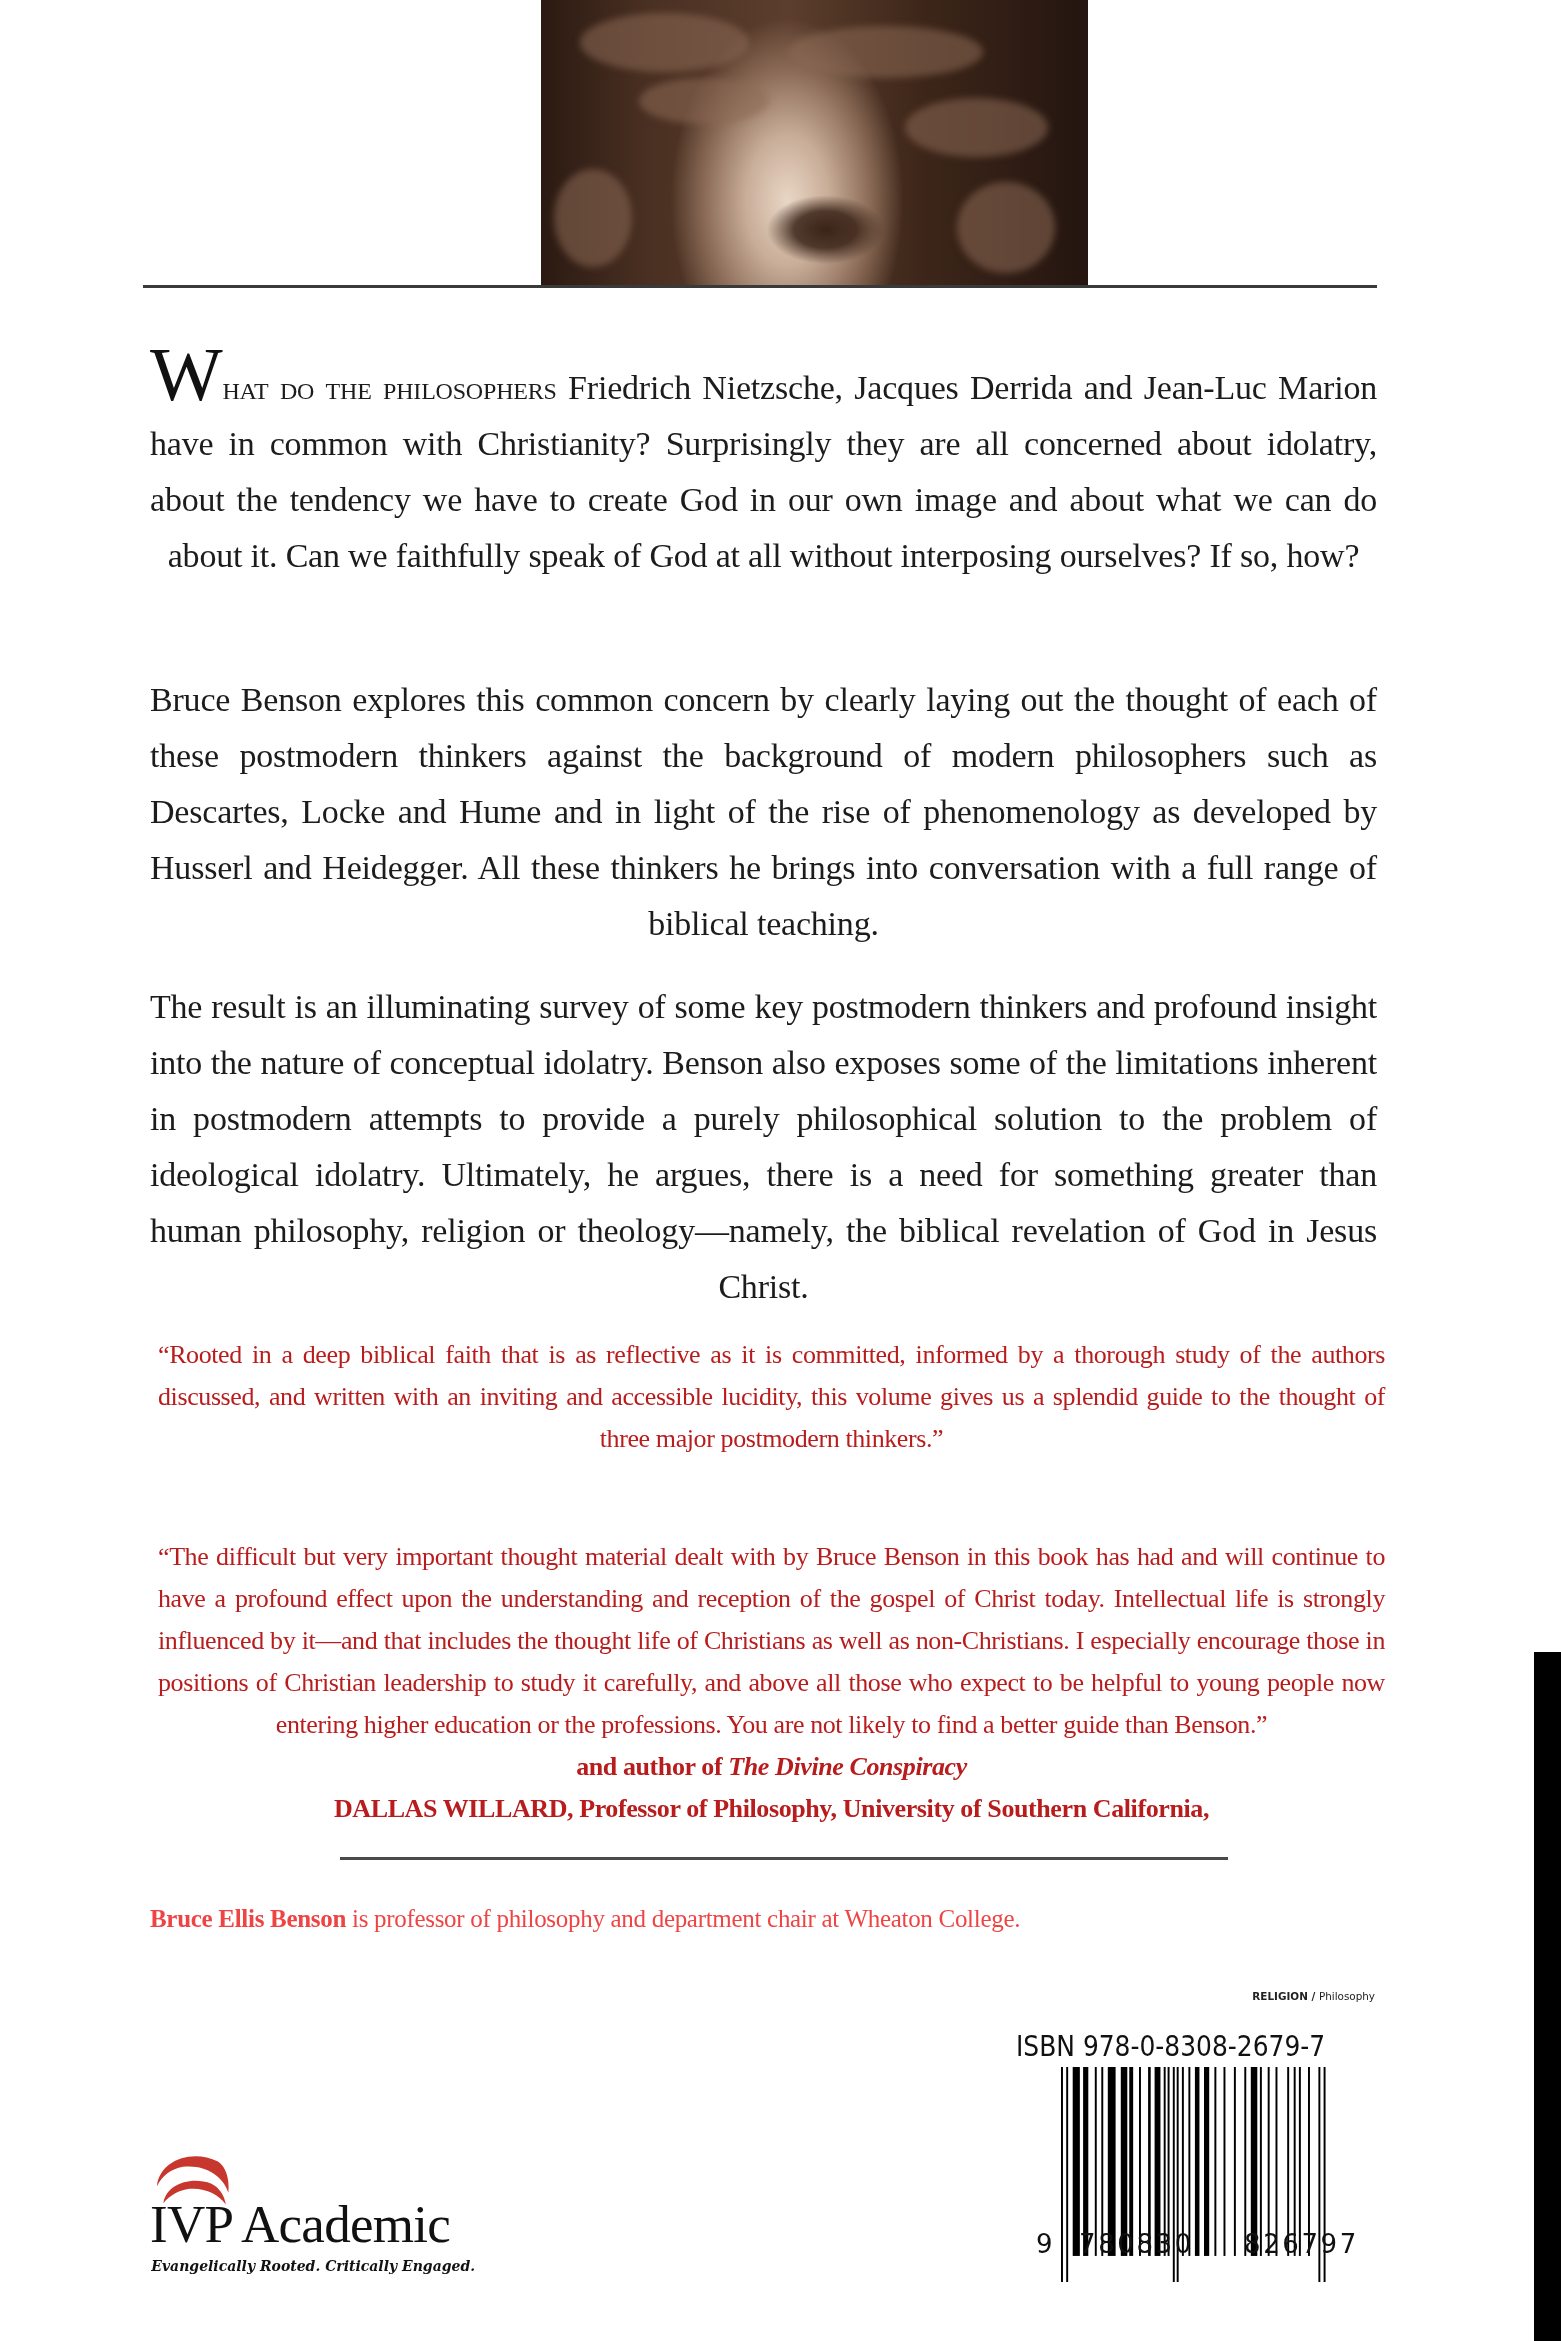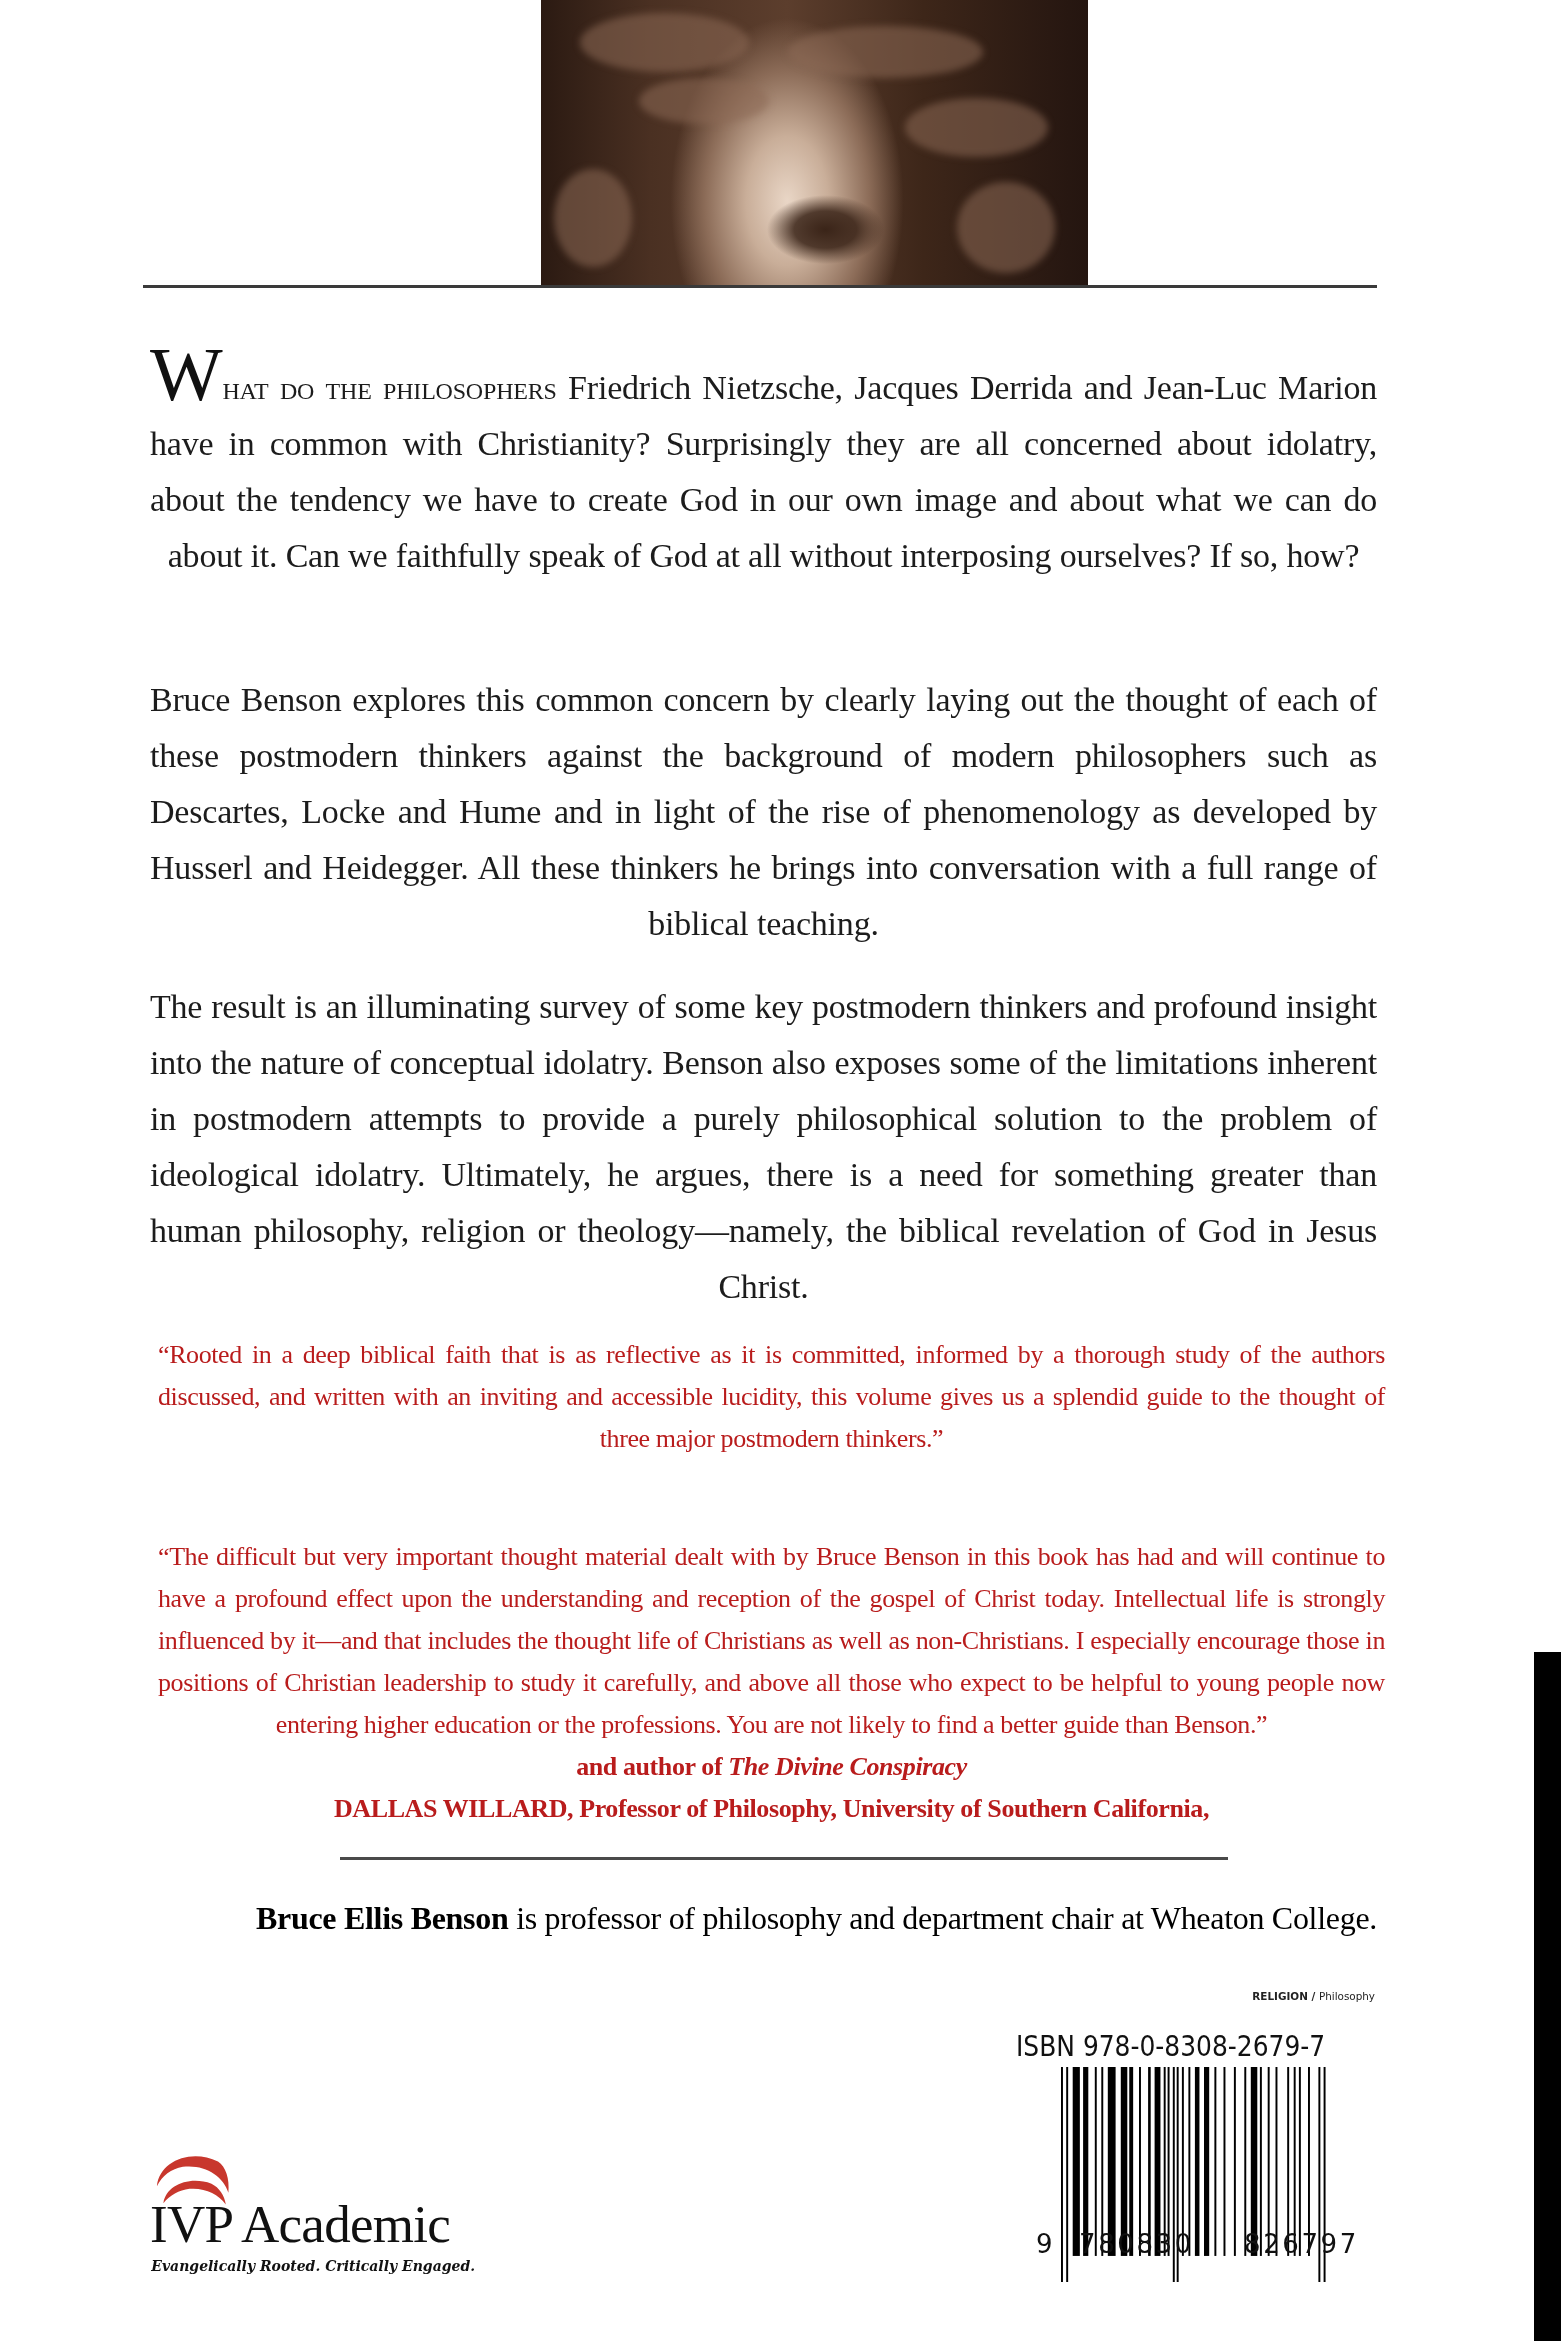--- a/index.html
+++ b/index.html
@@ -16,21 +16,21 @@
   .p1 { top:355px; }
   .p2 { top:672px; }
   .p3 { top:979px; }
   .dropcap { font-size:77px; line-height:39px; vertical-align:-1.3px; color:#111; }
   .smallcaps { font-variant:small-caps; font-size:34px; }
   .quote { left:158px; width:1227px; font-size:26px; line-height:42px; text-align:justify; text-align-last:center; color:#b91c1c; letter-spacing:-0.4px; }
   .q1 { top:1334px; }
   .q2 { top:1536px; }
   .attrib { font-weight:bold; text-align:center; display:block; text-align-last:center; }
   .rule-mid { left:340px; top:1857px; width:888px; height:3.3px; background:#4a4a4a; }
-  .bio { left:150px; width:1227px; top:1899px; font-size:32px; line-height:39px; text-align:right; color:#000000; letter-spacing:-0.3px; }
+  .bio { left:150px; width:1227px; top:1899px; font-size:25px; line-height:39px; text-align:left; color:#ef4444; letter-spacing:-0.3px; }
   .bio b { font-weight:bold; }
   .category { top:1990px; right:187px; font-family:"DejaVu Sans","Liberation Sans",sans-serif; font-size:10.4px; font-weight:bold; color:#222; }
   .category .sub { font-weight:normal; }
   .isbn { left:1016px; top:2029px; width:358px; font-family:"DejaVu Sans","Liberation Sans",sans-serif; font-size:29px; letter-spacing:0px; color:#111; transform:scaleX(0.86); transform-origin:left; white-space:nowrap; }
   .barcode { left:1061px; top:2067px; width:273px; height:215px; }
   .barcode-digits { font-family:"DejaVu Sans","Liberation Sans",sans-serif; font-size:26px; color:#111; position:absolute; top:2229px; white-space:nowrap; }
   .bd1 { left:1036px; }
   .bd2 { left:1079px; letter-spacing:2.6px; }
   .bd3 { left:1244px; letter-spacing:2.6px; }
   .logo { left:150px; top:2147px; width:338px; height:130px; }

